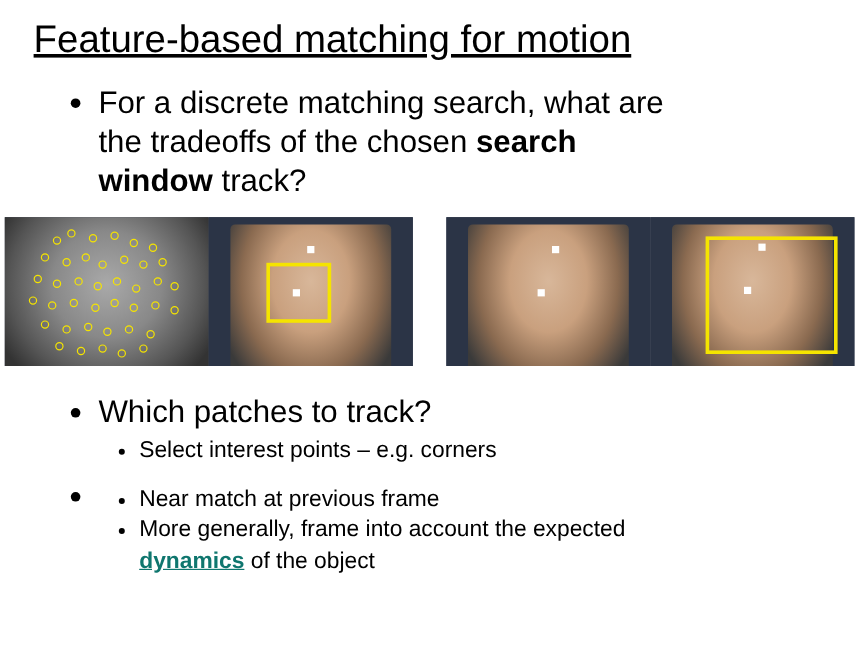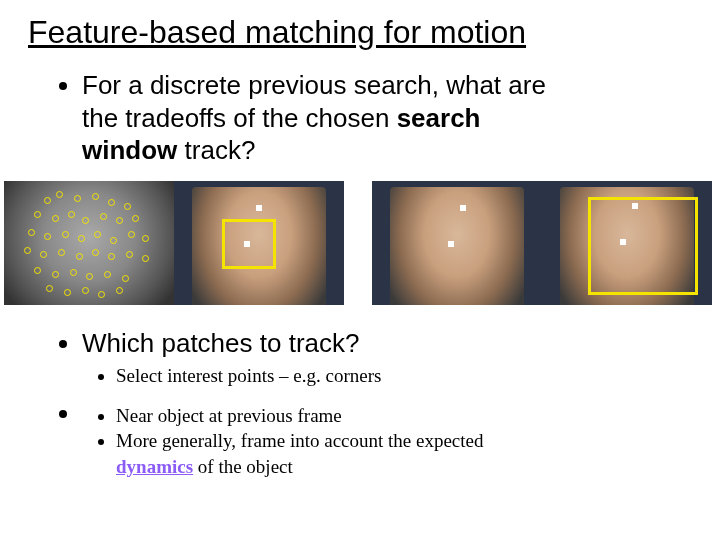--- a/index.html
+++ b/index.html
@@ -31,29 +31,28 @@
   }
   ul.top > li {
     font-size: 26px;
     line-height: 1.25;
     margin-bottom: 4px;
   }
   ul.sub {
     list-style: disc;
     padding-left: 34px;
     margin: 4px 0 8px 0;
-    font-family: Liberation Serif, serif;
   }
   ul.sub > li {
     font-size: 19px;
     line-height: 1.35;
   }
   .bold { font-weight: bold; }
   .dynamics {
-    color: #8b5cf6;
+    color: #0f766e;
     font-weight: bold;
     text-decoration: underline;
   }
   .credit {
     position: absolute;
     right: 16px;
     bottom: 10px;
     font-size: 17px;
   }
   
@@ -123,21 +122,21 @@
 </style>
 </head>
 <body>
 
 <div class="slide">
 
   <div class="title">Feature-based matching for motion</div>
 
   <ul class="top">
     <li>
-      <span>For a discrete previous search, what are the tradeoffs of the chosen </span><span class="bold">search window</span><span> track?</span>
+      <span>For a discrete matching search, what are the tradeoffs of the chosen </span><span class="bold">search window</span><span> track?</span>
     </li>
   </ul>
 
   <div class="strip">
 
     <div class="pane">
       <div class="photo greyface">
 
         <span class="ftr" style="left:40px;top:16px"></span>
         <span class="ftr" style="left:52px;top:10px"></span>
@@ -209,21 +208,21 @@
   <div class="block2">
     <ul class="top">
       <li>
         <span>Which patches to track?</span>
         <ul class="sub">
           <li>Select interest points – e.g. corners</li>
         </ul>
       </li>
       <li>
         <ul class="sub">
-          <li>Near object at previous frame</li>
+          <li>Near match at previous frame</li>
           <li>
             <span>More generally, frame into account the expected </span><span class="dynamics">dynamics</span><span> of the object</span>
           </li>
         </ul>
       </li>
     </ul>
   </div>
 
 
 </div>

